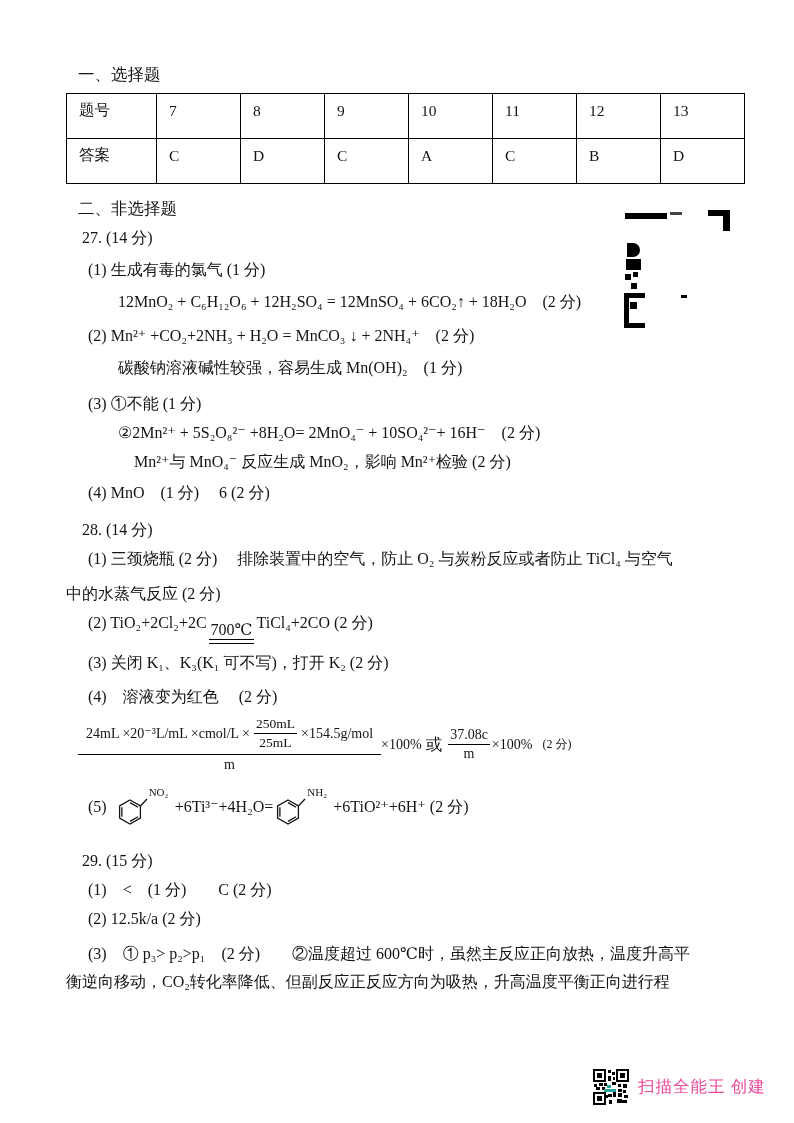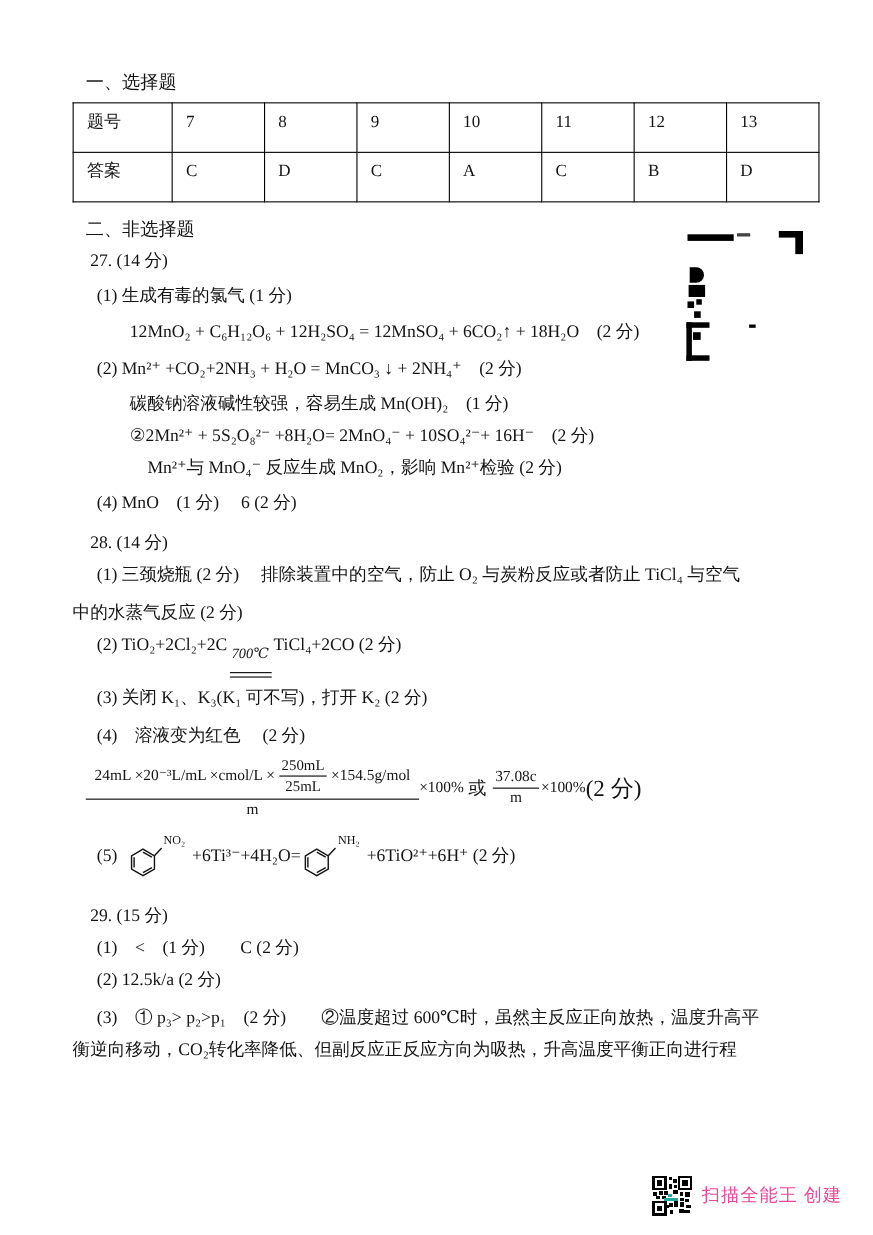--- a/index.html
+++ b/index.html
@@ -13,32 +13,32 @@
   .ln{font-size:16px;line-height:1.3;}
   .sec{font-size:16.5px;}
   .ml12{margin-left:12px}.ml16{margin-left:16px}.ml22{margin-left:22px}
   .ml52{margin-left:52px}.ml68{margin-left:68px}.ml0{margin-left:0}
   
   table.anst{border-collapse:collapse;margin-top:7px;width:679px;table-layout:fixed;}
   table.anst td{border:1.7px solid #000;height:33px;padding:0 0 11px 12px;font-size:15.5px;vertical-align:middle;}
   table.anst td.c0{width:77px;}
   
   .rxn-cond{display:inline-flex;flex-direction:column;vertical-align:-7px;margin:0 2px;text-align:center;}
-  .rxn-cond .ct{font-size:13px;line-height:1;border-bottom:1.2px solid #000;padding:0 2px 11px;font-style:italic;}
+  .rxn-cond .ct{font-size:16px;line-height:1;border-bottom:1.2px solid #000;padding:0 2px 1px;}
   .rxn-cond .ce{height:3px;border-bottom:1.4px solid #000;}
   
   .formula{font-size:14px;display:flex;align-items:center;}
   .bfrac{display:inline-flex;flex-direction:column;align-items:center;}
   .bfrac .bnum{display:flex;align-items:center;border-bottom:1.3px solid #000;padding:0 8px 3px;gap:2px;}
   .bfrac .bden{padding-top:2px;}
   .ifrac{display:inline-flex;flex-direction:column;align-items:center;margin:0 2px;font-size:13.5px;}
   .ifrac .inum{border-bottom:1.1px solid #000;padding:0 2px 1px;}
   .ifrac .iden{padding-top:1px;}
   .orword{font-size:16.5px;margin:0 4px;}
-  .fscore{font-size:21px;}
+  .fscore{margin-left:10px;font-size:12px;}
   
   .rxnline{display:flex;align-items:center;}
   .benzene{position:relative;display:inline-block;width:36px;height:40px;margin-right:24px;}
   .benzene svg{position:absolute;left:0;top:6px;}
   .blabel{position:absolute;top:-2px;left:34px;font-size:11px;white-space:nowrap;}
   
   .artifact{position:absolute;left:622px;top:208px;width:112px;height:120px;}
   .artifact div{position:absolute;background:#000;}
   .a-bar{left:3px;top:5px;width:42px;height:6px;}
   .a-bar2{left:48px;top:4px;width:12px;height:3px;background:#444 !important;}
@@ -106,20 +106,21 @@
     </tbody>
       </table>
 
     <div class="sec ml12 mt14">二、非选择题</div>
 
     <div class="ln ml16 mt12">27. (14 分)</div>
     <div class="ln ml22 mt11">(1) 生成有毒的氯气 (1 分)</div>
     <div class="ln ml52 mt11">12MnO₂ + C₆H₁₂O₆ + 12H₂SO₄ = 12MnSO₄ + 6CO₂↑ + 18H₂O　(2 分)</div>
     <div class="ln ml22 mt14">(2) Mn²⁺ +CO₂+2NH₃ + H₂O = MnCO₃ ↓ + 2NH₄⁺　(2 分)</div>
     <div class="ln ml52 mt11">碳酸钠溶液碱性较强，容易生成 Mn(OH)₂　(1 分)</div>
+    <div class="ln ml22 mt15">(3) ①不能 (1 分)</div>
     <div class="ln ml52 mt12">②2Mn²⁺ + 5S₂O₈²⁻ +8H₂O= 2MnO₄⁻ + 10SO₄²⁻+ 16H⁻　(2 分)</div>
     <div class="ln ml68 mt12">Mn²⁺与 MnO₄⁻ 反应生成 MnO₂，影响 Mn²⁺检验 (2 分)</div>
     <div class="ln ml22 mt11">(4) MnO　(1 分)　 6 (2 分)</div>
 
     <div class="ln ml16 mt16">28. (14 分)</div>
     <div class="ln ml22 mt8">(1) 三颈烧瓶 (2 分)　 排除装置中的空气，防止 O₂ 与炭粉反应或者防止 TiCl₄ 与空气</div>
     <div class="ln ml0 mt14">中的水蒸气反应 (2 分)</div>
     <div class="ln ml22 mt12">
       <span>(2) TiO₂+2Cl₂+2C</span><span class="rxn-cond">
           <span class="ct">700℃</span>

